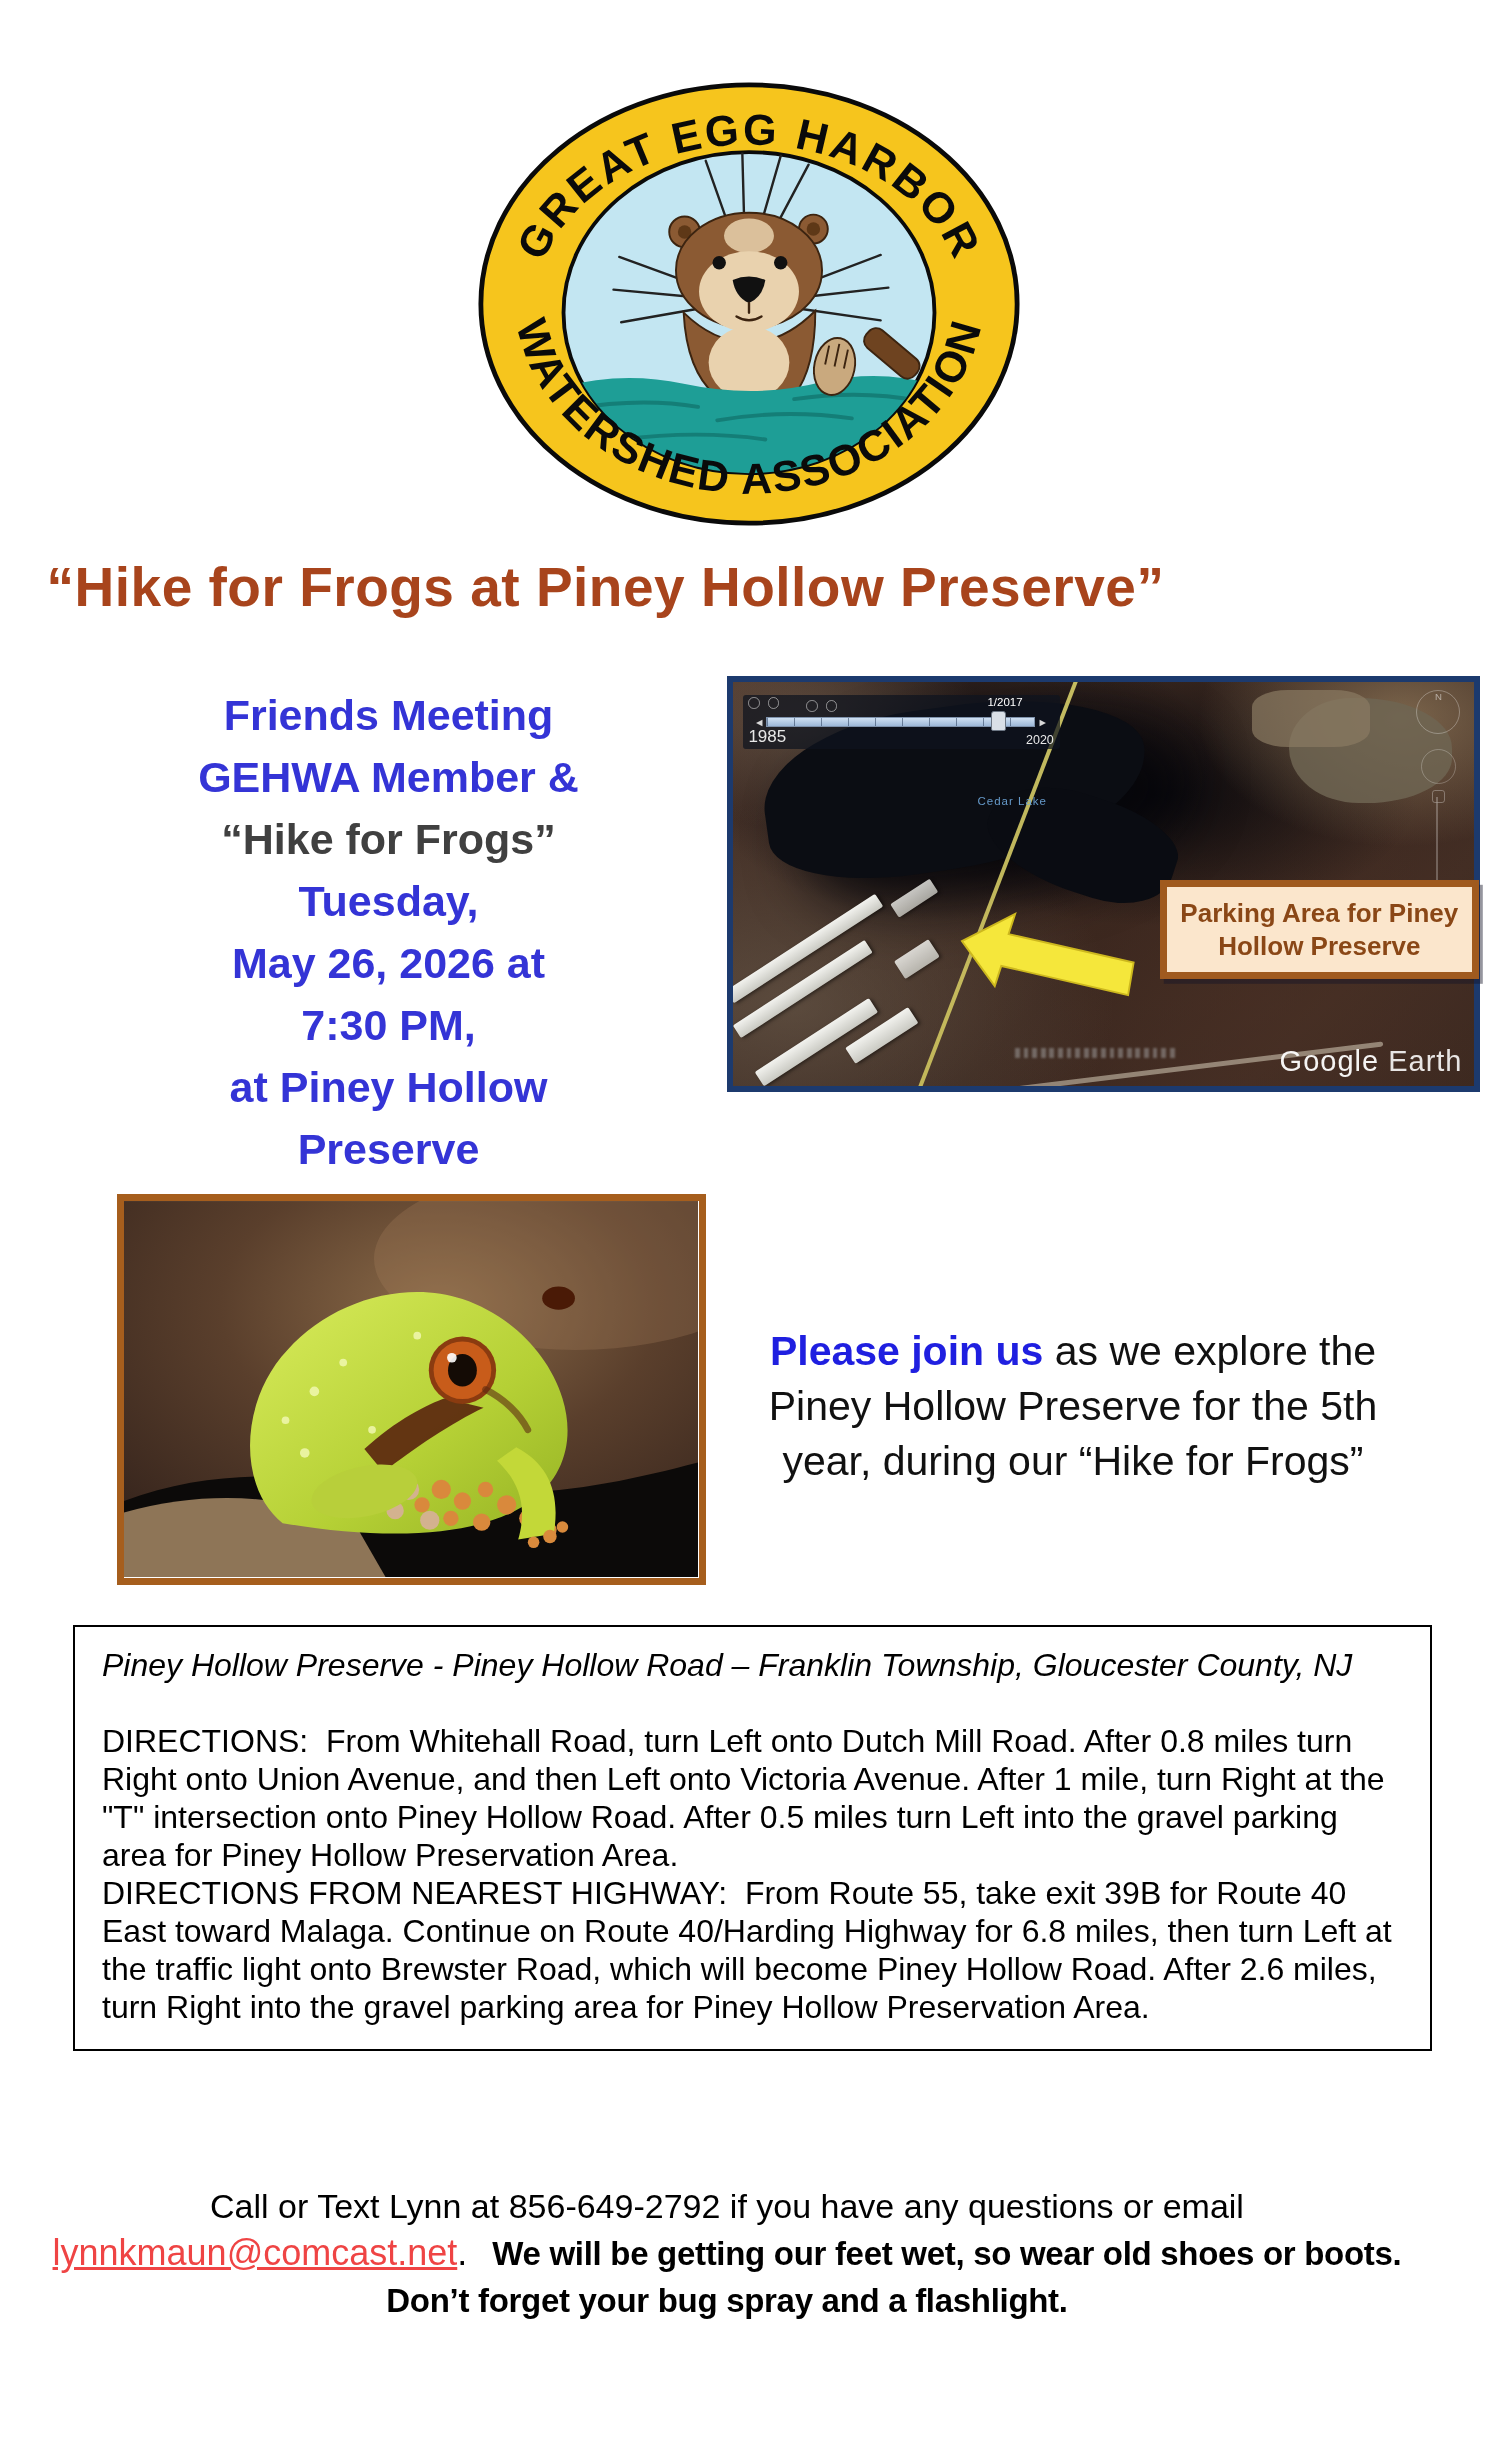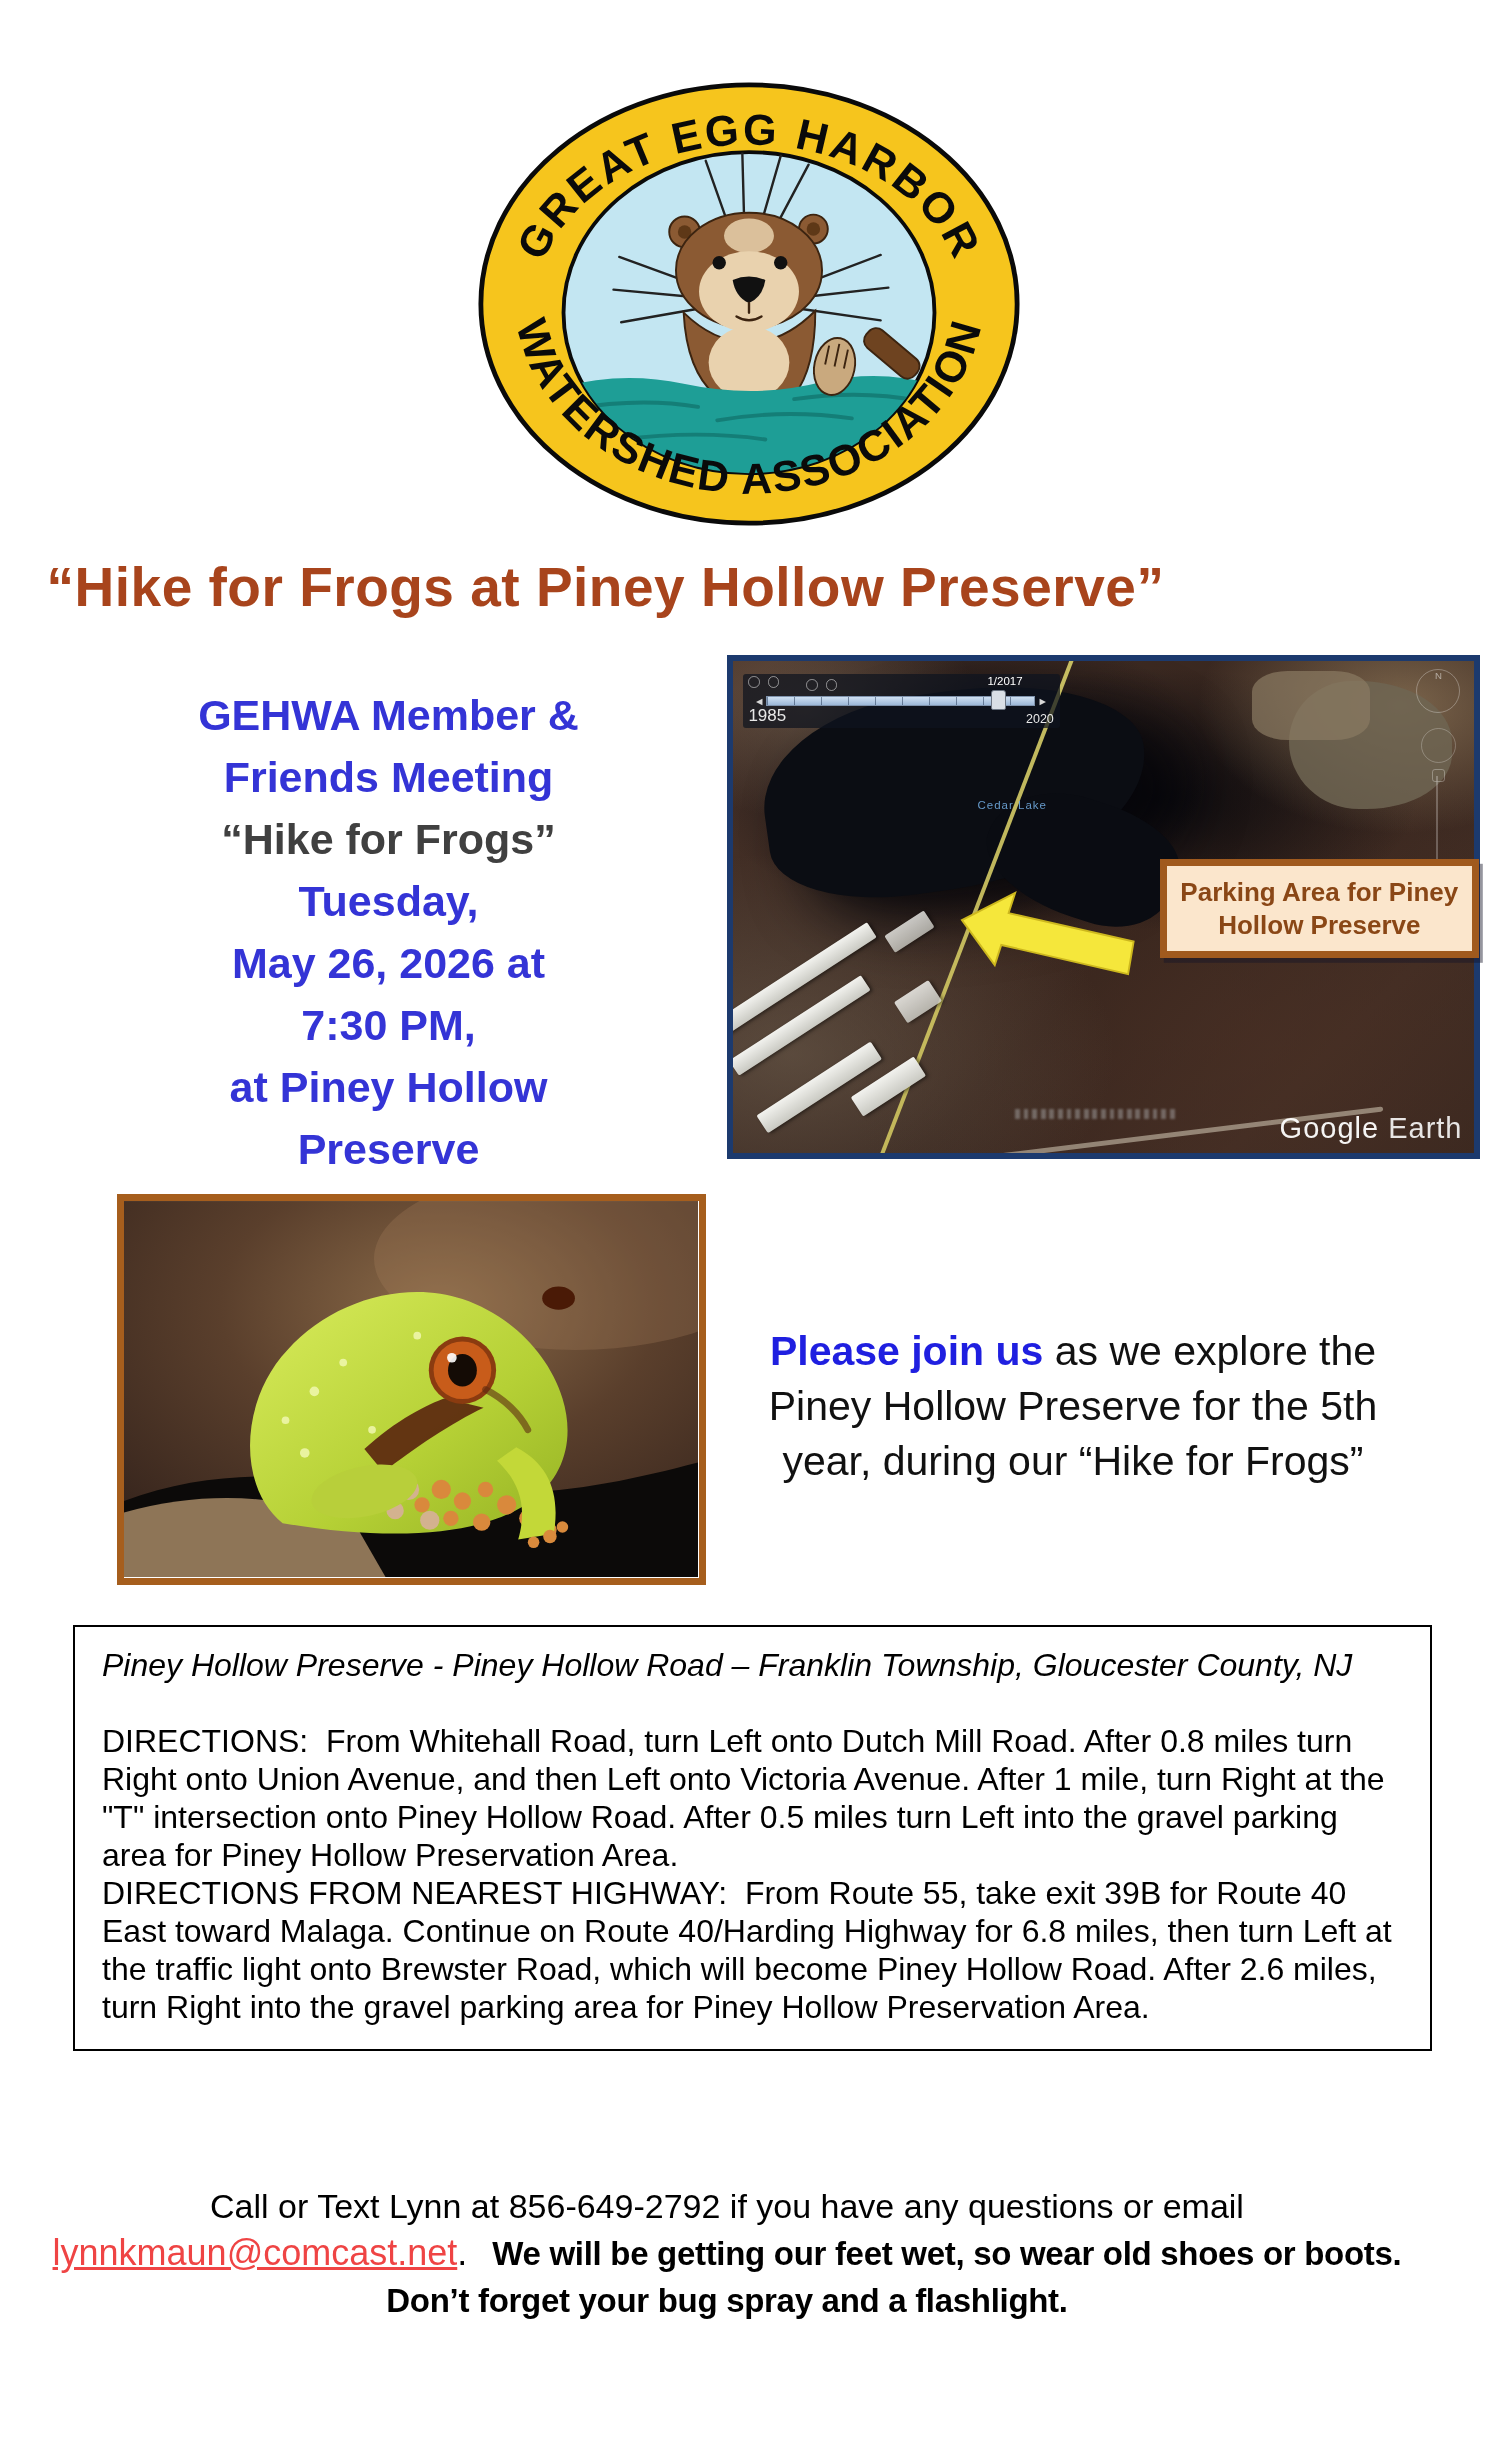--- a/index.html
+++ b/index.html
@@ -11,21 +11,21 @@
   
   .title{position:absolute;left:0;top:555px;width:1211px;margin:0;text-align:center;
          font-size:55px;font-weight:bold;color:#A8441C;letter-spacing:0.5px;}
 
   
   .meeting{position:absolute;left:134px;top:684px;width:509px;text-align:center;
            font-size:43px;font-weight:bold;line-height:62px;color:#3434D6;}
   .meeting .red{color:#404040;}
 
   
-  .map{position:absolute;left:727px;top:655px;width:753px;height:504px;
+  .map{position:absolute;left:727px;top:676px;width:753px;height:416px;
        border:6.7px solid #1C3A6E;box-sizing:border-box;background:#000000;overflow:visible;}
   .map-inner{position:absolute;inset:0;overflow:hidden;}
   .terrain{position:absolute;inset:0;
     background:
       radial-gradient(ellipse 250px 154px at 10% 10%,rgba(125,105,85,.55),transparent 70%),
       radial-gradient(ellipse 288px 183px at 90% 9%,rgba(160,135,100,.65),transparent 70%),
       radial-gradient(ellipse 413px 240px at 30% 22%,rgba(8,8,14,.95),transparent 63%),
       radial-gradient(ellipse 403px 202px at 57% 28%,rgba(6,7,12,.9),transparent 65%),
       radial-gradient(ellipse 461px 288px at 8% 80%,rgba(130,115,95,.45),transparent 70%),
       radial-gradient(ellipse 596px 403px at 72% 78%,rgba(75,48,36,.6),transparent 72%),
@@ -162,22 +162,22 @@
       </text>
       <text font-family="Liberation Sans, sans-serif" font-size="45" font-weight="bold" letter-spacing="2" fill="#0a0a0a">
         <textPath href="#arcBottom" startOffset="50%" text-anchor="middle">WATERSHED ASSOCIATION</textPath>
       </text>
     </svg>
   </div>
 
   <h1 class="title">“Hike for Frogs at Piney Hollow Preserve”</h1>
 
   <div class="meeting">
+    <div>Friends Meeting</div>
     <div>GEHWA Member &amp;</div>
-    <div>Friends Meeting</div>
     <div class="red">“Hike for Frogs”</div>
     <div>Tuesday,</div>
     <div>May 26, 2026 at</div>
     <div>7:30 PM,</div>
     <div>at Piney Hollow</div>
     <div>Preserve</div>
   </div>
 
   <div class="map">
     <div class="map-inner">

